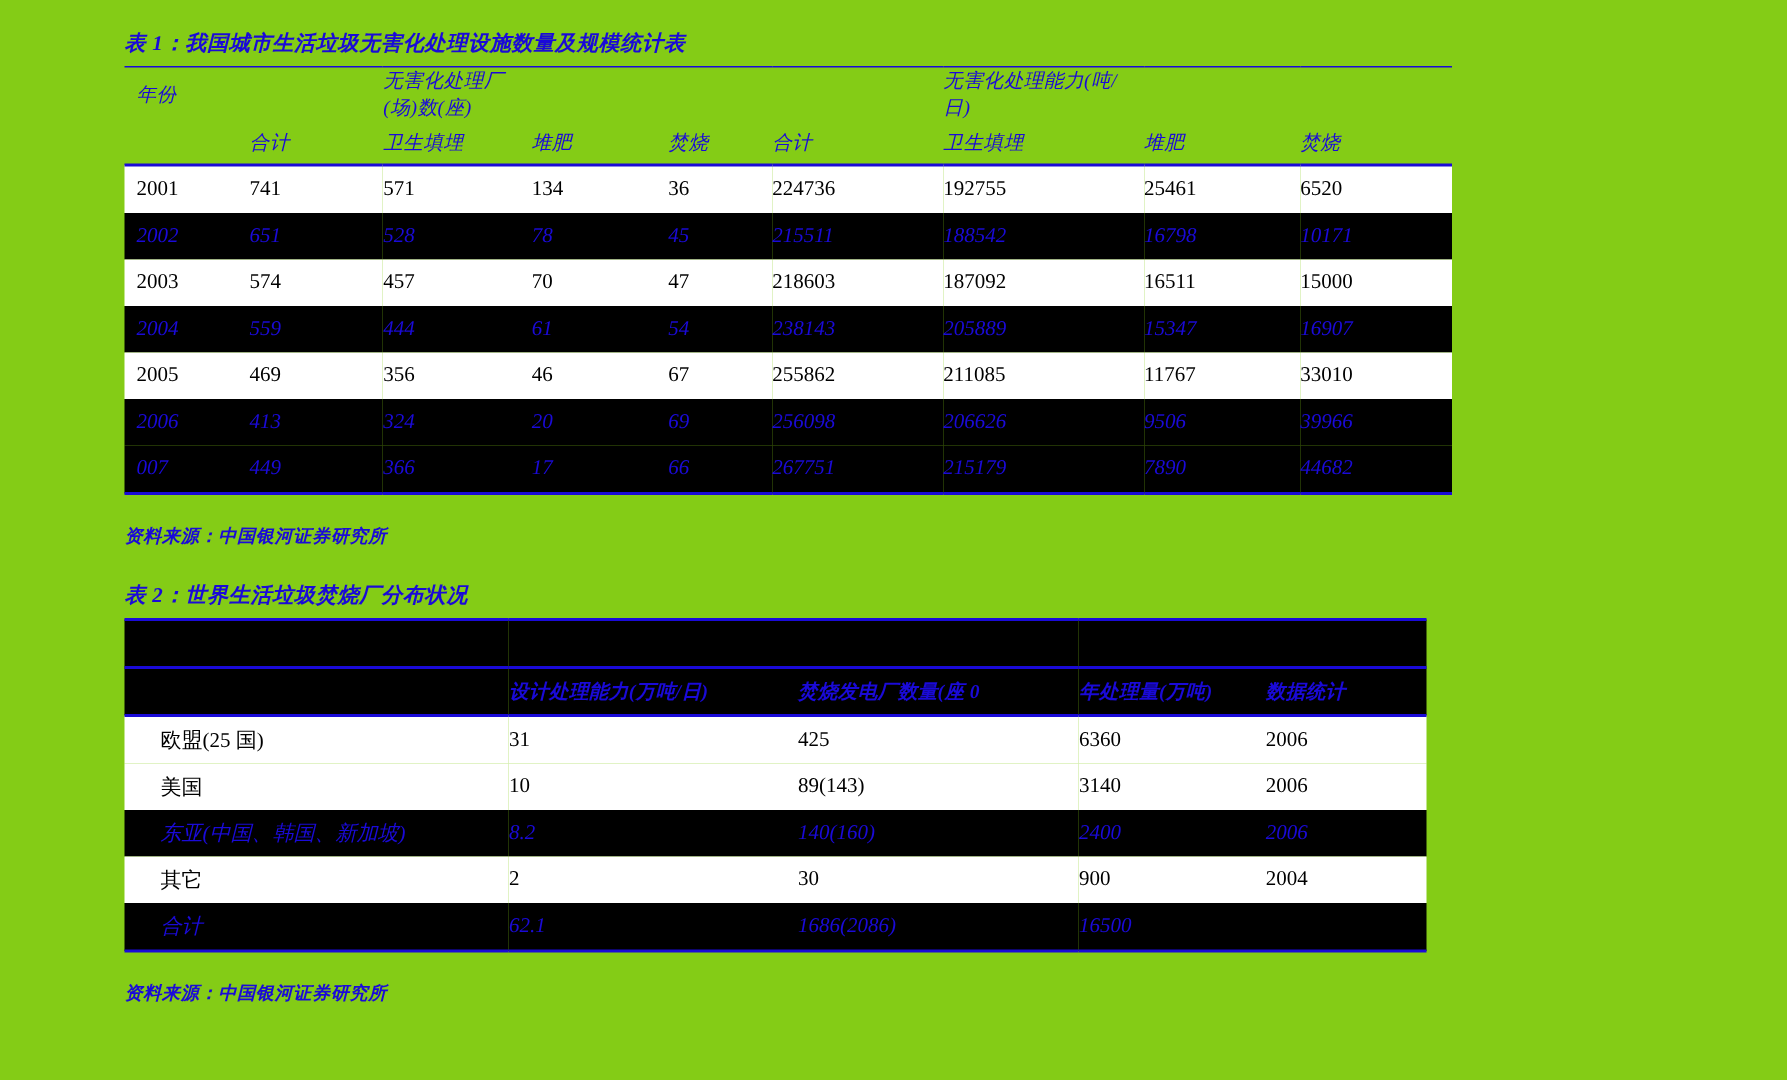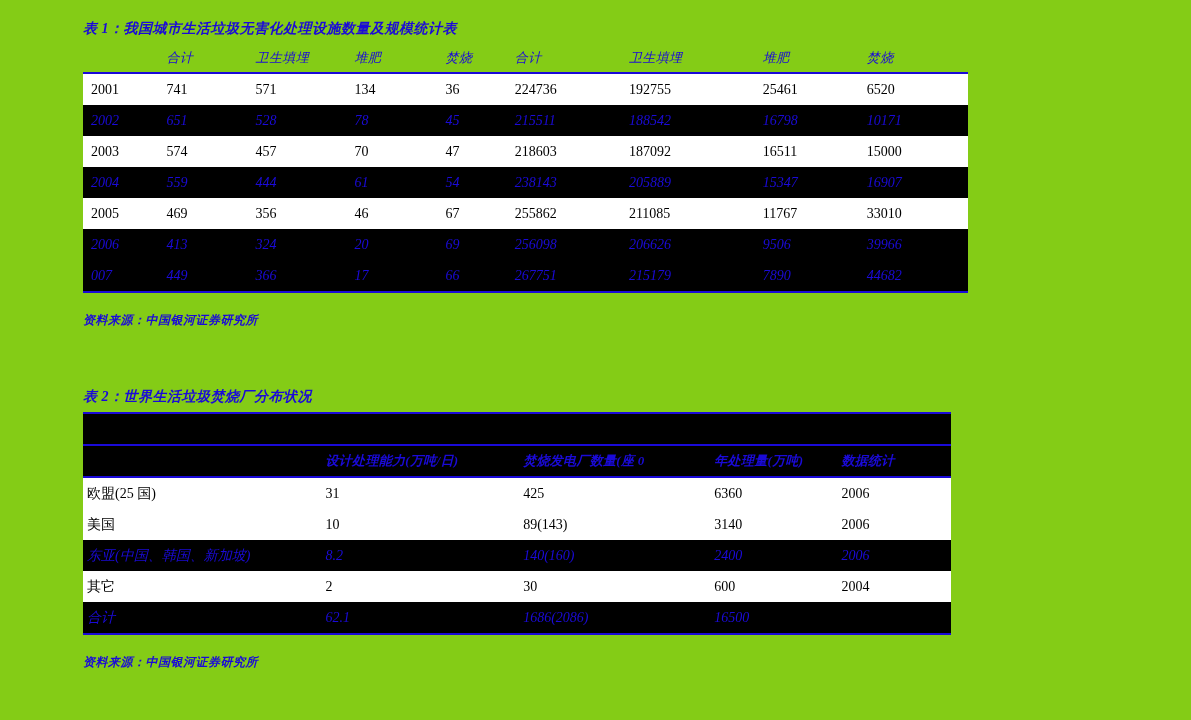--- a/index.html
+++ b/index.html
@@ -89,21 +89,21 @@
   .t1 td.c3 { width: 92px; }
   .t1 td.c4 { width: 70px; }
   .t1 td.c5 { width: 115px; }
   .t1 td.c6 { width: 135px; }
   .t1 td.c7 { width: 105px; }
   .t1 td.c8 { width: 102px; }
 
   .t1 .grp-year { padding-left: 8px; }
 
   
-  .t2 td.d0 { width: 245px; padding-left: 4px; }
+  .t2 td.d0 { width: 245px; padding-left: 24px; }
   .t2 td.d1 { width: 203px; }
   .t2 td.d2 { width: 195px; }
   .t2 td.d3 { width: 130px; }
   .t2 td.d4 { width: 112px; }
 
   table.dt2 { width: 868px; border-collapse: collapse; font-size: 13px; }
   table.dt2 td { padding: 0; text-align: left; vertical-align: middle; }
   .t2-spacer td { height: 30px; background: #000000; }
   .t2-hdr td {
     height: 30px;
@@ -124,20 +124,31 @@
 <body>
 
 <div class="page">
 
   <div class="block" id="table1-block">
 
     <div class="tbl-title">表 1：我国城市生活垃圾无害化处理设施数量及规模统计表</div>
 
     <table class="dt t1">
       <tbody>
+        <tr class="hdr-row sep">
+          <td class="c0 grp-year">年份</td>
+          <td class="c1"></td>
+          <td class="c2">无害化处理厂(场)数(座)</td>
+          <td class="c3"></td>
+          <td class="c4"></td>
+          <td class="c5"></td>
+          <td class="c6">无害化处理能力(吨/日)</td>
+          <td class="c7"></td>
+          <td class="c8"></td>
+        </tr>
         <tr class="hdr-row hdr-bottom">
           <td class="c0"></td>
           <td class="c1">合计</td>
           <td class="c2">卫生填埋</td>
           <td class="c3">堆肥</td>
           <td class="c4">焚烧</td>
           <td class="c5">合计</td>
           <td class="c6">卫生填埋</td>
           <td class="c7">堆肥</td>
           <td class="c8">焚烧</td>
@@ -265,21 +276,21 @@
           <td class="d0">东亚(中国、韩国、新加坡)</td>
           <td class="d1">8.2</td>
           <td class="d2">140(160)</td>
           <td class="d3">2400</td>
           <td class="d4">2006</td>
         </tr>
         <tr class="band-light">
           <td class="d0">其它</td>
           <td class="d1">2</td>
           <td class="d2">30</td>
-          <td class="d3">600</td>
+          <td class="d3">900</td>
           <td class="d4">2004</td>
         </tr>
         <tr class="band-dark strong last-rule">
           <td class="d0">合计</td>
           <td class="d1">62.1</td>
           <td class="d2">1686(2086)</td>
           <td class="d3">16500</td>
           <td class="d4"></td>
         </tr>
       </tbody>

